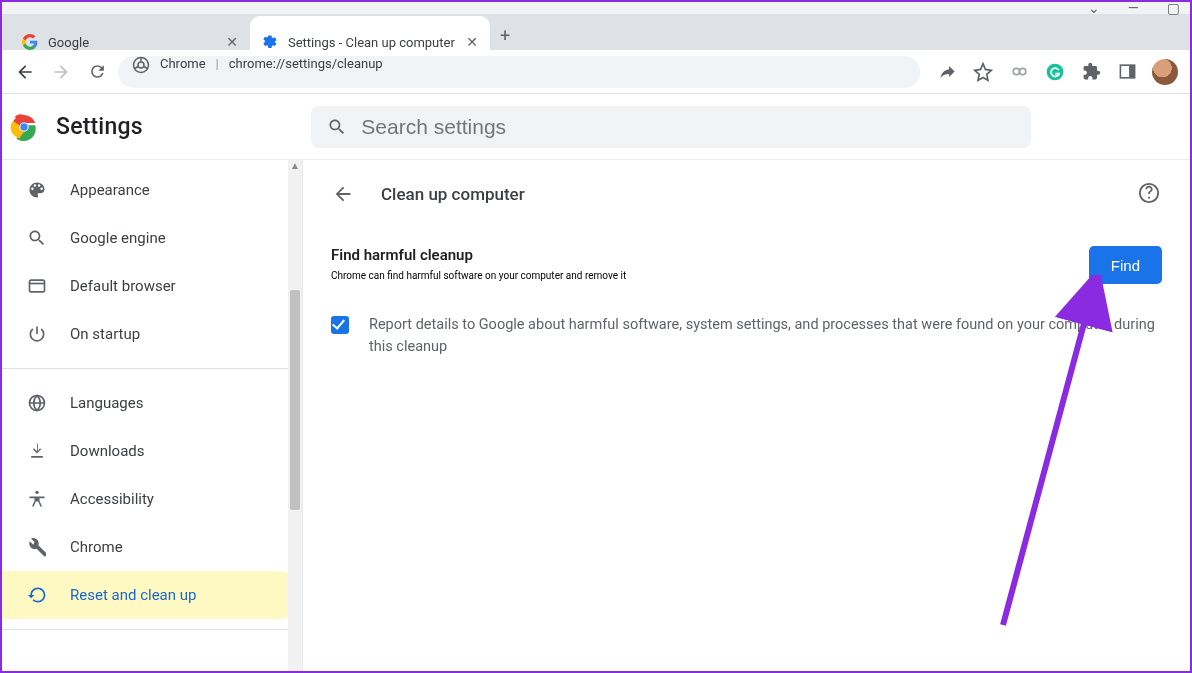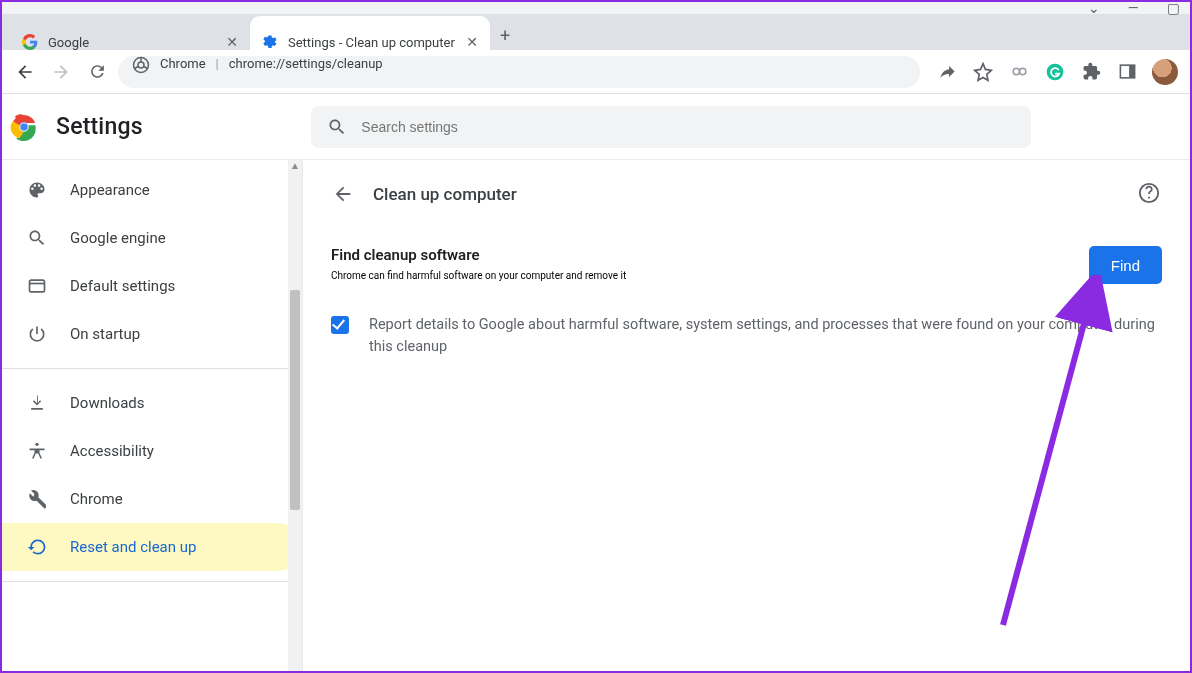--- a/index.html
+++ b/index.html
@@ -29,41 +29,41 @@
 .ext-icons { display:flex; gap:14px; align-items:center; padding: 0 4px 0 10px; }
 .ext-icons .ico { width:22px; height:22px; display:flex; align-items:center; justify-content:center; color:#5f6368; }
 .avatar { width:26px; height:26px; border-radius:50%; background: radial-gradient(circle at 40% 35%, #d7a07a 0 40%, #8b5a3c 41% 100%); }
 
 
 .settings-header { height: 66px; display:flex; align-items:center; padding: 0 8px; gap: 18px; border-bottom: 1px solid #ececec; }
 .chrome-logo { width:28px; height:28px; }
 .settings-title { font-size: 23px; font-weight: 500; color: #202124; letter-spacing: .2px; }
 .search-wrap { flex:1; display:flex; justify-content:center; }
 .search-settings { width: 720px; height: 42px; background: #f1f3f4; border-radius: 8px; display:flex; align-items:center; padding: 0 16px; gap: 14px; color:#5f6368; }
-.search-settings input { border:none; background:transparent; outline:none; font-size:14px; color:#0c4a6e; flex:1; }
+.search-settings input { border:none; background:transparent; outline:none; font-size:21px; color:#0c4a6e; flex:1; }
 
 
 .body { display:flex; height: calc(673px - 2px - 12px - 36px - 44px - 66px); }
 .sidebar-col { width: 300px; position: relative; }
 .sidebar-scroll { position:absolute; right:0; top:0; width:14px; height:100%; background:#f1f1f1; }
 .sidebar-scroll .thumb { position:absolute; left:2px; right:2px; top:130px; height:220px; background:#c1c1c1; border-radius:2px; }
 .sidebar-scroll .arrow { position:absolute; left:0; right:0; text-align:center; font-size:10px; color:#8a8a8a; }
 .sidebar-scroll .arrow.up { top:0; }
 .sidebar { width: 300px; padding-top: 6px; }
 .sidebar-item { height: 48px; display:flex; align-items:center; gap: 22px; padding: 0 24px; font-size: 15px; color:#3c4043; border-radius: 0 24px 24px 0; cursor:pointer; }
 .sidebar-item .icn { width:22px; height:22px; display:flex; align-items:center; justify-content:center; color:#5f6368; }
 .sidebar-item.selected { background:#fef9c3; color:#1967d2; }
 .sidebar-item.selected .icn { color:#1967d2; }
 .side-divider { height:1px; background:#e0e0e0; margin: 10px 0; }
 
 
 .main { flex:1; border-left: 1px solid #e8eaed; padding: 22px 28px 0 28px; position:relative; }
 .content-header { display:flex; align-items:center; gap: 18px; margin-bottom: 40px; }
 .content-header .back { width:24px; height:24px; display:flex; align-items:center; justify-content:center; color:#5f6368; }
-.content-header .title { font-size: 17px; color:#3c4043; font-weight:500; }
+.content-header .title { font-size: 17px; color:#3c4043; font-weight:500;margin-left:8px; }
 .content-header .help { margin-left:auto; width:24px; height:24px; color:#5f6368; }
 
 .section { display:flex; gap: 20px; }
 .section-text { flex:1; }
 .section-title { font-size:15px; font-weight:600; color:#202124; margin-bottom:6px; }
 .section-sub { font-size:10px; color:#000000; }
 .find-btn { background:#1a73e8; color:#fff; border:none; border-radius:5px; padding: 10px 22px; font-size:15px; font-weight:500; height:38px; cursor:pointer; }
 
 .report-row { display:flex; gap: 20px; margin-top: 30px; align-items:flex-start; }
 .checkbox { width:18px; height:18px; background:#1a73e8; border-radius:3px; position:relative; flex-shrink:0; margin-top:2px; }
@@ -220,31 +220,40 @@
           </span>
         <span>Google engine</span>
       </div>
       <div class="sidebar-item">
         <span class="icn">
             <svg width="20" height="20" viewBox="0 0 24 24">
               <rect x="3" y="5" width="18" height="14" rx="2" fill="none" stroke="currentColor" stroke-width="2"></rect>
               <line x1="3" y1="9" x2="21" y2="9" stroke="currentColor" stroke-width="2"></line>
             </svg>
           </span>
-        <span>Default settings</span>
+        <span>Default browser</span>
       </div>
       <div class="sidebar-item">
         <span class="icn">
             <svg width="20" height="20" viewBox="0 0 24 24">
               <path fill="none" stroke="currentColor" stroke-width="2" d="M12 3v9M7 6a8 8 0 1 0 10 0"></path>
             </svg>
           </span>
         <span>On startup</span>
       </div>
       <div class="side-divider"></div>
+      <div class="sidebar-item">
+        <span class="icn">
+            <svg width="20" height="20" viewBox="0 0 24 24">
+              <circle cx="12" cy="12" r="9" fill="none" stroke="currentColor" stroke-width="2"></circle>
+              <path fill="none" stroke="currentColor" stroke-width="2" d="M3 12h18M12 3c2.5 2.5 4 5.5 4 9s-1.5 6.5-4 9c-2.5-2.5-4-5.5-4-9s1.5-6.5 4-9z"></path>
+            </svg>
+          </span>
+        <span>Languages</span>
+      </div>
       <div class="sidebar-item">
         <span class="icn">
             <svg width="20" height="20" viewBox="0 0 24 24">
               <path fill="currentColor" d="M19 18H5v2h14v-2zM12 3v9.2L8.4 8.6 7 10l5 5 5-5-1.4-1.4L13 12.2V3h-1z"></path>
             </svg>
           </span>
         <span>Downloads</span>
       </div>
       <div class="sidebar-item">
         <span class="icn">
@@ -290,21 +299,21 @@
       <span class="help">
         <svg width="22" height="22" viewBox="0 0 24 24">
             <circle cx="12" cy="12" r="10" fill="none" stroke="#5f6368" stroke-width="2"></circle>
             <path fill="#5f6368" d="M11 18h2v-2h-2v2zm1-14c-2.2 0-4 1.8-4 4h2c0-1.1.9-2 2-2s2 .9 2 2c0 2-3 1.8-3 5h2c0-2.2 3-2.5 3-5 0-2.2-1.8-4-4-4z"></path>
           </svg>
       </span>
     </div>
 
     <div class="section">
       <div class="section-text">
-        <div class="section-title">Find cleanup software</div>
+        <div class="section-title">Find harmful cleanup</div>
         <div class="section-sub">Chrome can find harmful software on your computer and remove it</div>
       </div>
       <button class="find-btn">Find</button>
     </div>
 
     <div class="report-row">
       <div class="checkbox"></div>
       <div class="report-text">Report details to Google about harmful software, system settings, and processes that were found on your computer during this cleanup</div>
     </div>
 

